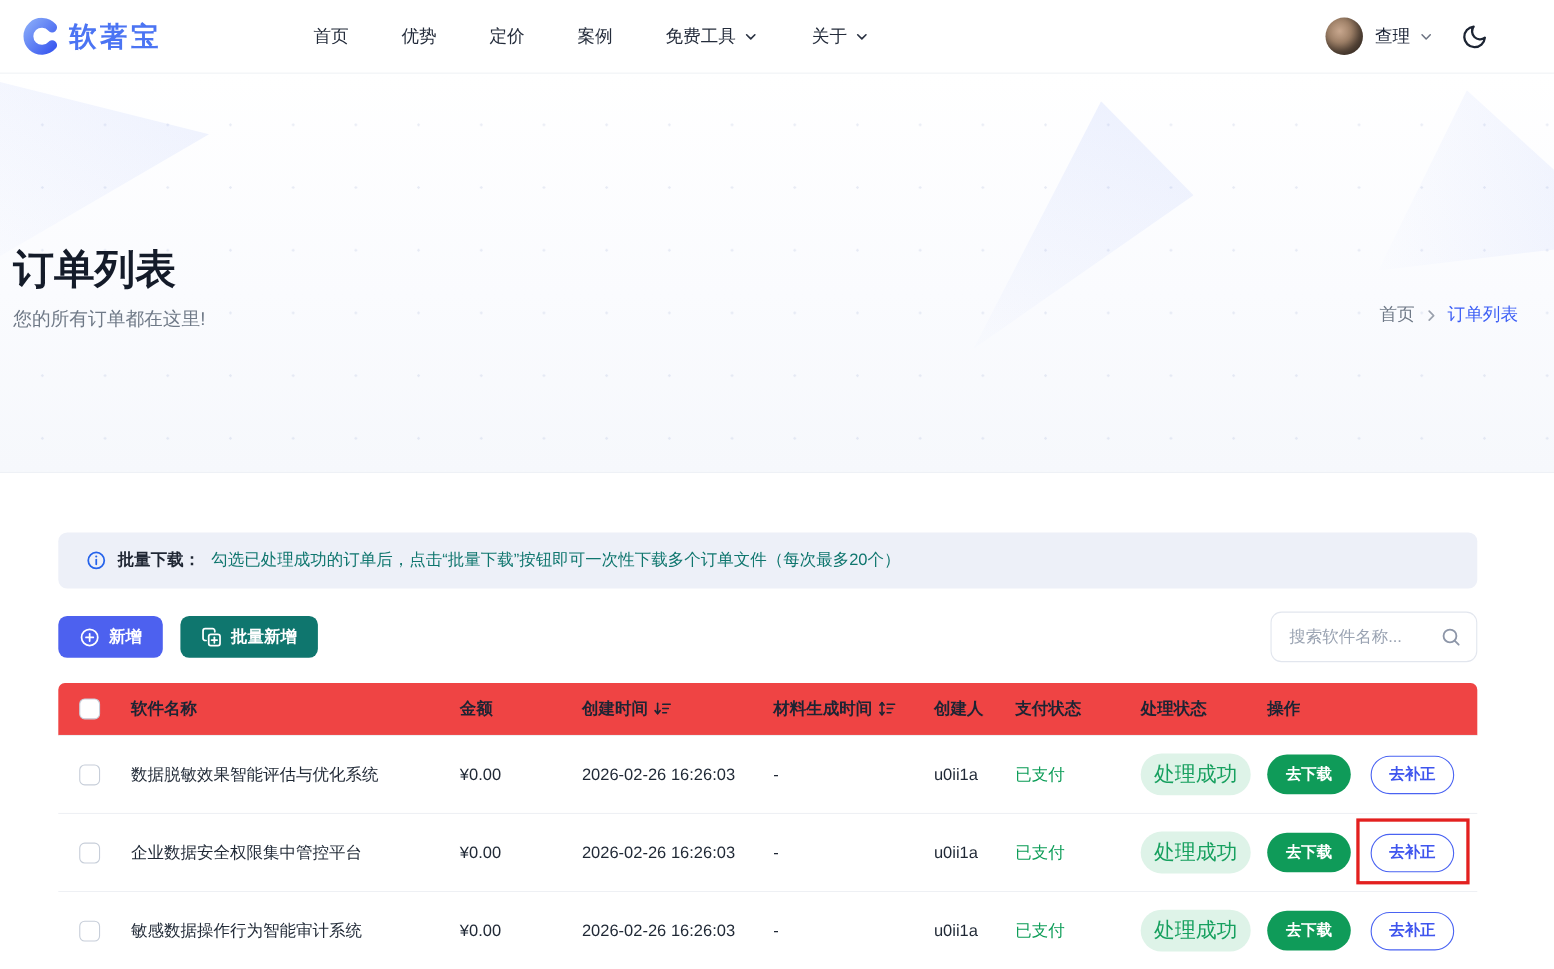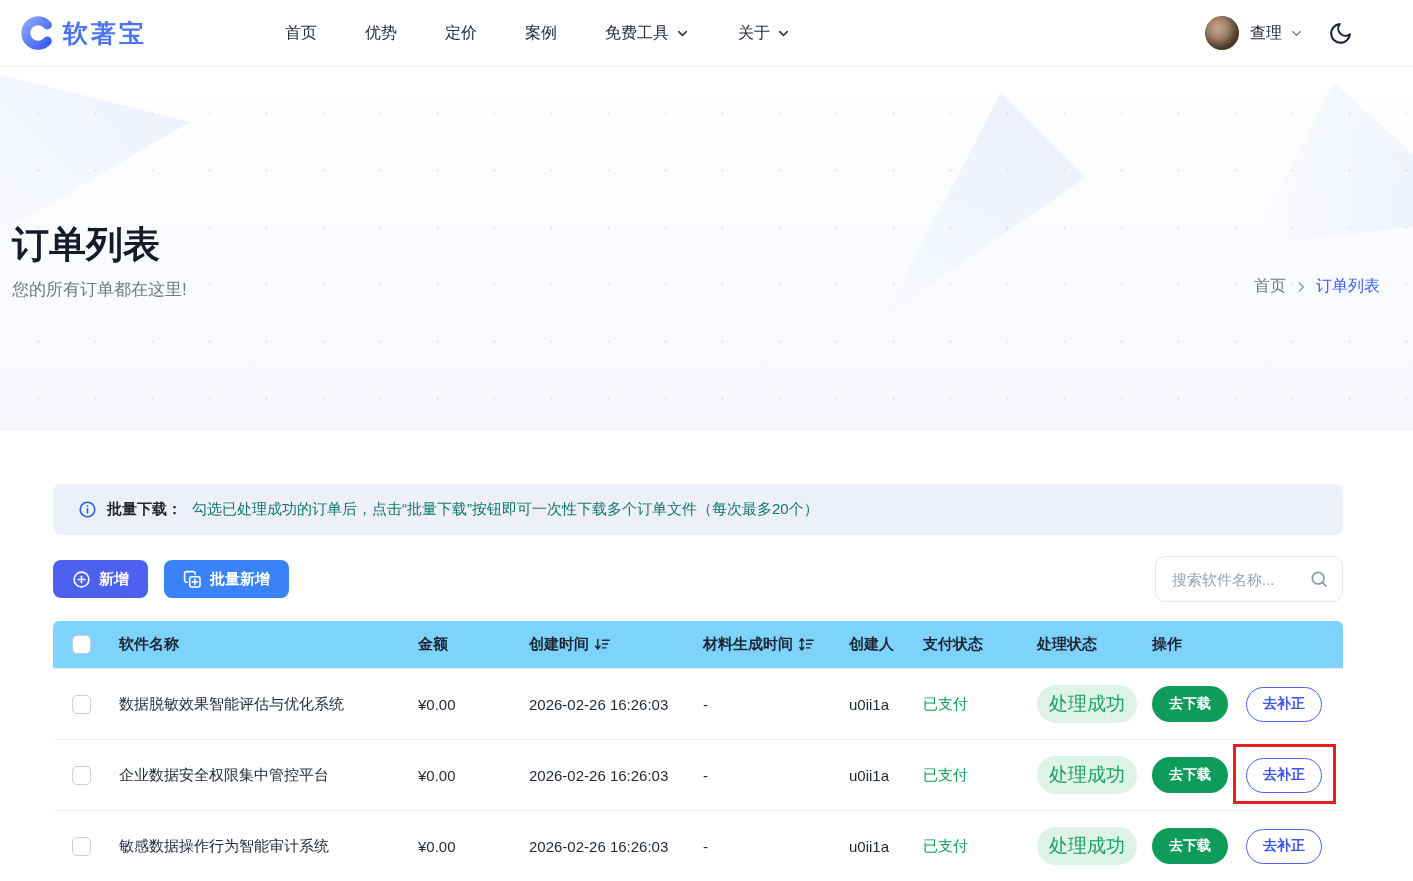--- a/index.html
+++ b/index.html
@@ -52,34 +52,34 @@
     background:#edf0f8; border-radius:8px; font-size:15px; }
   .notice-label { font-weight:700; color:#1f2633; }
   .notice-text { color:#0f766e; }
 
   .toolbar { margin-top:21px; display:flex; align-items:center; justify-content:space-between; }
   .btn-group { display:flex; gap:16px; }
   .btn { display:flex; align-items:center; gap:8px; border:none; cursor:pointer;
     font-size:15px; font-weight:700; color:#fff; border-radius:8px; padding:0 19px; height:38px;
     font-family:inherit; }
   .btn-add { background:#4d61ef; }
-  .btn-batch { background:#3b82f6; }
+  .btn-batch { background:#0f766e; }
 
   .search-box { position:relative; width:188px; height:46px;border-radius:15px; }
   .search-input { width:100%; height:100%; border:1px solid #e2e6ee; border-radius:10px;
     padding:0 42px 0 16px; font-size:15px; color:#35404f; outline:none; background:#fff;
     font-family:inherit; }
   .search-input::placeholder { color:#9aa3b2; }
   .search-icon { position:absolute; right:14px; top:13px; cursor:pointer; }
 
   
   .table { margin-top:19px; }
   .tr { display:grid; grid-template-columns:66px 299px 111px 174px 146px 74px 114px 115px 1fr;
     align-items:center; }
-  .thead { background:#7dd3fc; height:48px; border-radius:6px 6px 0 0; border-bottom:1px solid #edeff3; }
+  .thead { background:#ef4444; height:48px; border-radius:6px 6px 0 0; border-bottom:1px solid #edeff3; }
   .th { font-size:15px; font-weight:700; color:#1d2433; display:flex; align-items:center; gap:5px; }
   .row { height:71px; border-bottom:1px solid #eef0f4; background:#fff; }
   .td { font-size:15px; color:#1f2835; }
   .cb-cell { padding-left:19px; }
   .checkbox { width:19px; height:19px; border:1.5px solid #c7ced9; border-radius:5px; background:#fff; cursor:pointer; }
   .pay-status { color:#0d9d58; }
   .badge { display:inline-block; background:#def3e8; color:#17a05f; font-size:19px;
     padding:6px 12px; border-radius:999px; }
   .actions { display:flex; align-items:center; gap:18px; }
   .pill { border-radius:999px; font-size:14px; font-weight:600; cursor:pointer; font-family:inherit; }

